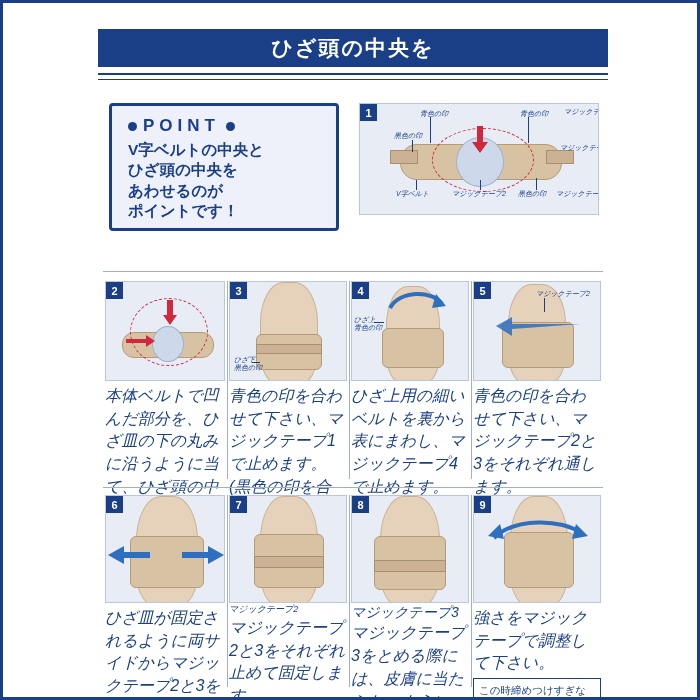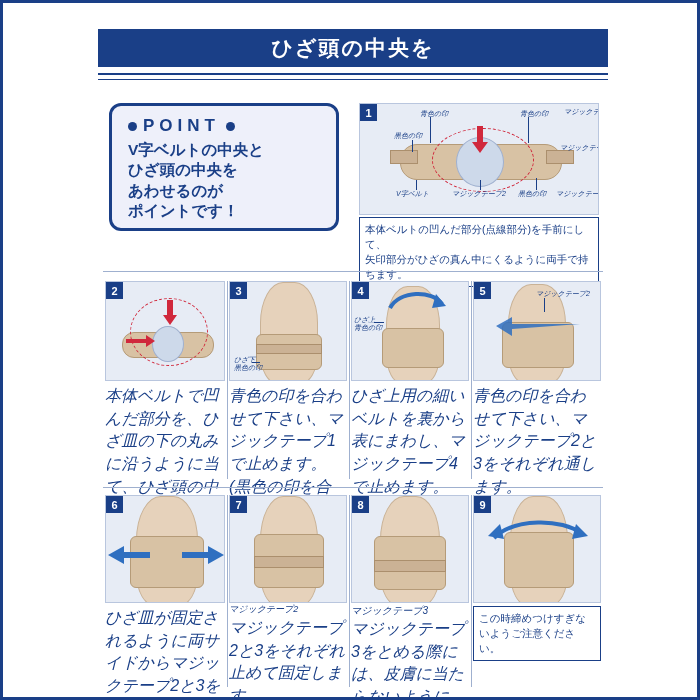--- a/index.html
+++ b/index.html
@@ -28,21 +28,21 @@
   }
   .headrule{
     position:absolute;left:95px;width:510px;height:2px;background:#1a3f87;
   }
   .headrule.r1{top:70px;}
   .headrule.r2{top:76px;height:1px;}
 
   
   .pointbox{
     position:absolute;left:106px;top:100px;width:230px;height:128px;
-    border:3px solid #1a3f87;border-radius:12px;
+    border:3px solid #1a3f87;border-radius:4px;
     background:#eef0fa;
     box-sizing:border-box;
     padding:10px 14px 8px 16px;
   }
   .pointbox .plabel{
     font-size:17px;font-weight:bold;letter-spacing:5px;color:#1a3f87;
     display:flex;align-items:center;gap:6px;
     margin-bottom:4px;
   }
   .pointbox .plabel .dot{
@@ -147,22 +147,20 @@
       <div class="lbl" style="left:92px;top:86px;">マジックテープ2</div>
       <div class="lbl" style="left:158px;top:86px;">黒色の印</div>
       <div class="lbl" style="left:196px;top:86px;">マジックテープ1</div>
       <div class="leaderv" style="left:70px;top:13px;height:26px;"></div>
       <div class="leaderv" style="left:168px;top:13px;height:26px;"></div>
       <div class="leaderv" style="left:52px;top:36px;height:12px;"></div>
       <div class="leaderv" style="left:56px;top:76px;height:10px;"></div>
       <div class="leaderv" style="left:120px;top:76px;height:10px;"></div>
       <div class="leaderv" style="left:176px;top:74px;height:12px;"></div>
     </div>
-    <div class="capbox" style="margin-top:2px;white-space:pre-line;">本体ベルトの凹んだ部分(点線部分)を手前にして、
-矢印部分がひざの真ん中にくるように両手で持ちます。</div>
   </div>
 
   <div class="hrule" style="left:100px;top:268px;width:500px;"></div>
 
   <div class="panel" style="left:102px;top:278px;width:120px;height:200px;">
     <div class="photo" style="width:120px;height:100px;">
       <div class="num">2</div>
       <div class="brace" style="left:16px;top:50px;width:90px;height:24px;border-radius:12px;"></div>
       <div class="brace" style="left:46px;top:44px;width:30px;height:34px;border-radius:50%;background:#cdd9ea;border-color:#9fb0cf;"></div>
       <div class="dashed-ellipse" style="left:24px;top:16px;width:76px;height:66px;"></div>
@@ -250,35 +248,36 @@
     <div class="cap" style="white-space:pre-line;margin-top:2px;">マジックテープ2と3をそれぞれ止めて固定します。</div>
   </div>
 
   <div class="panel" style="left:348px;top:492px;width:118px;height:196px;">
     <div class="photo" style="width:118px;height:108px;">
       <div class="num">8</div>
       <div class="leg" style="left:28px;top:0px;width:58px;height:108px;"></div>
       <div class="brace" style="left:22px;top:40px;width:70px;height:52px;border-radius:6px;"></div>
       <div class="strap" style="left:22px;top:64px;width:70px;height:10px;"></div>
     </div>
-    <div class="lbl" style="position:relative;left:0;top:0;font-size:10px;margin-top:2px;">マジックテープ3</div>
+    <div class="lbl" style="position:relative;left:0;top:0;font-size:14px;margin-top:2px;">マジックテープ3</div>
     <div class="cap" style="white-space:pre-line;margin-top:2px;">マジックテープ3をとめる際には、皮膚に当たらないように、ひざ下のベルト内におさまるようにします。</div>
   </div>
 
   <div class="panel" style="left:470px;top:492px;width:128px;height:196px;">
     <div class="photo" style="width:128px;height:108px;">
       <div class="num">9</div>
       <div class="leg" style="left:36px;top:0px;width:56px;height:108px;"></div>
       <div class="brace" style="left:30px;top:36px;width:68px;height:54px;border-radius:6px;"></div>
       <svg class="blue-arrow" style="left:6px;top:20px;" width="116" height="26" viewBox="0 0 116 26">
         <path d="M14 22 C34 2 82 2 102 18" stroke="#2f6fc0" stroke-width="4" fill="none"></path>
         <path d="M96 8 l12 12 -16 3 z" fill="#2f6fc0"></path>
         <path d="M20 8 l-12 12 16 3 z" fill="#2f6fc0"></path>
       </svg>
     </div>
+    <div class="cap" style="white-space:pre-line">強さをマジックテープで調整して下さい。</div>
     <div class="capbox" style="margin-top:3px;white-space:pre-line;">この時締めつけすぎないようご注意ください。</div>
   </div>
 
   <div class="vrule" style="left:224px;top:492px;height:192px;"></div>
   <div class="vrule" style="left:346px;top:492px;height:192px;"></div>
   <div class="vrule" style="left:468px;top:492px;height:192px;"></div>
 
 </div>
 
 </body></html>

